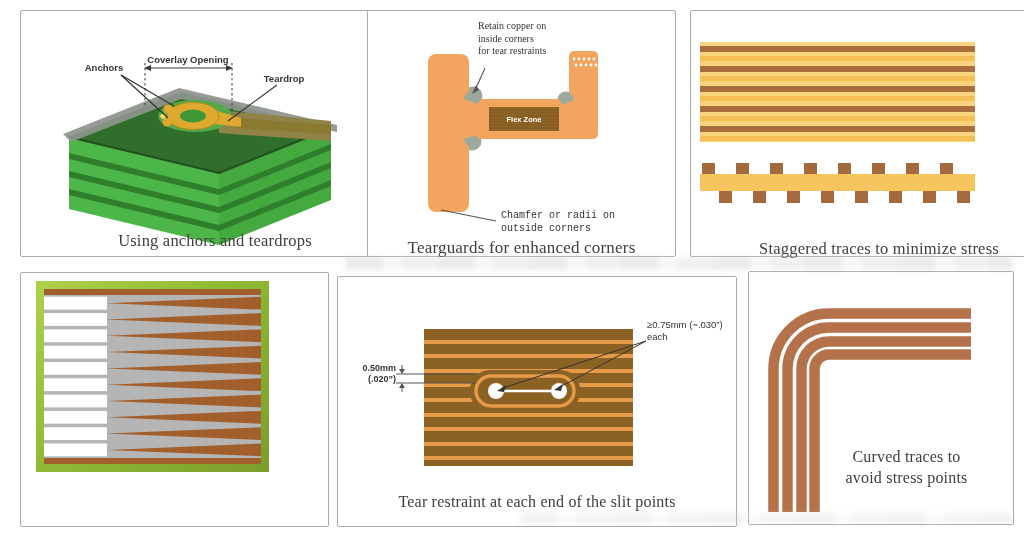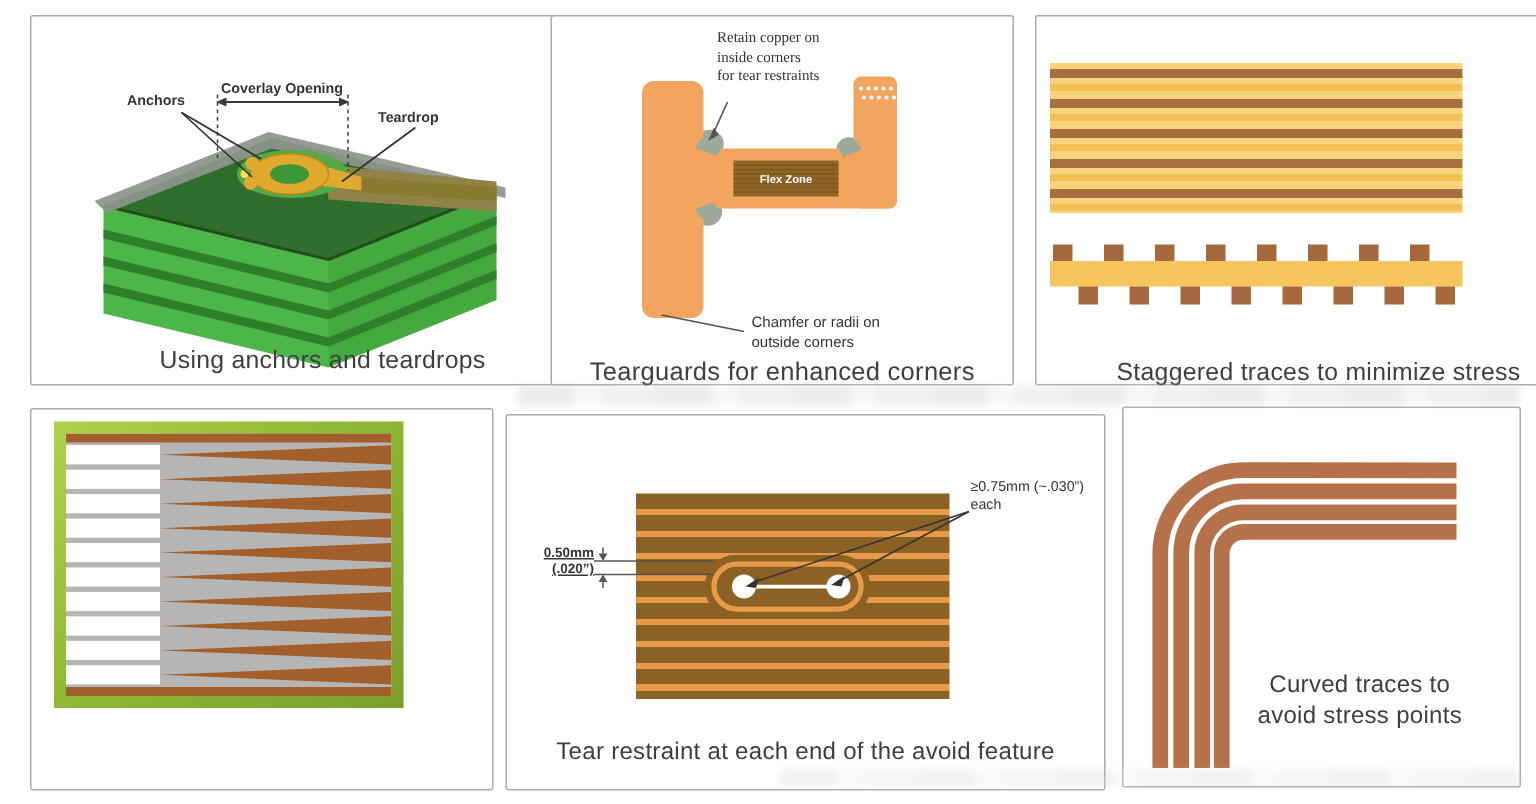--- a/index.html
+++ b/index.html
@@ -1,20 +1,20 @@
 <!DOCTYPE html>
 <html><head>
 <meta charset="utf-8">
 <style>
   html,body{margin:0;padding:0;background:#fff;}
   #canvas{position:relative;width:1024px;height:536px;background:#fff;overflow:hidden;
           font-family:"Liberation Sans",sans-serif;}
   .panel{position:absolute;background:#fff;border:1.5px solid #ABABAB;border-radius:2px;box-sizing:border-box;}
   .caption{position:absolute;left:0;right:0;text-align:center;color:#3E3E3E;font-size:16.5px;
-           letter-spacing:.2px;white-space:pre-line;line-height:21px;}
+           letter-spacing:.2px;white-space:pre-line;line-height:21px;font-family:Liberation Serif, serif;}
   .lbl{position:absolute;color:#343434;font-size:10px;line-height:1.25;}
   .pre{white-space:pre-line;}
   .abs{position:absolute;}
   svg{display:block;}
   
   .wm{position:absolute;filter:blur(2.5px);background:repeating-linear-gradient(90deg,#CFCFCF 0 38px,#ECECEC 38px 56px,#DADADA 56px 92px);}
   
   .ribbon{position:absolute;background:repeating-linear-gradient(180deg,#F8D47E 0 4px,#AA6E3E 4px 10px,#F8D47E 10px 14px,#F4BF55 14px 19px,#F8D47E 19px 20px);}
   .stagbar{position:absolute;background:#F6C55E;}
   .tab{position:absolute;background:#A4693C;}
@@ -60,21 +60,21 @@
       <line x1="129" y1="57" x2="206" y2="57" stroke="#3A3A3A" stroke-width="1.2"></line>
       <polygon points="123,57 130,54 130,60" fill="#3A3A3A"></polygon>
       <polygon points="212,57 205,54 205,60" fill="#3A3A3A"></polygon>
 
       <line x1="100" y1="64" x2="153" y2="95" stroke="#2E2E2E" stroke-width="1.1"></line>
       <line x1="100" y1="64" x2="147" y2="107" stroke="#2E2E2E" stroke-width="1.1"></line>
       <line x1="256" y1="74" x2="207" y2="110" stroke="#2E2E2E" stroke-width="1.1"></line>
     </svg>
     <div class="lbl" style="left:57px;top:51px;width:52px;text-align:center;font-weight:bold;font-size:9.5px;">Anchors</div>
     <div class="lbl" style="left:103px;top:43px;width:128px;text-align:center;font-weight:bold;font-size:9.5px;">Coverlay Opening</div>
-    <div class="lbl" style="left:231px;top:62px;width:64px;font-weight:bold;font-size:9.5px;">Teardrop</div>
+    <div class="lbl" style="left:231px;top:62px;width:64px;font-weight:bold;font-size:9.5px;text-align:center;">Teardrop</div>
     <div class="caption" style="top:219px;">Using anchors and teardrops</div>
   </div>
 
   <div class="panel" style="left:367px;top:10px;width:309px;height:247px;">
     <svg class="abs" style="left:0;top:0;" width="306" height="244" viewBox="0 0 306 244">
 
       <circle cx="105" cy="85" r="9.5" fill="#9DA99A"></circle>
       <circle cx="198" cy="89" r="8.5" fill="#9DA99A"></circle>
       <circle cx="104" cy="130" r="9.5" fill="#9DA99A"></circle>
 
@@ -113,21 +113,21 @@
           <circle cx="228" cy="54" r="1.4"></circle>
       </g>
 
       <line x1="117" y1="57" x2="108" y2="77" stroke="#555555" stroke-width="1.1"></line>
       <polygon points="104,83 111,79 108,74" fill="#555555"></polygon>
       <line x1="73" y1="199" x2="128" y2="210" stroke="#555555" stroke-width="1.1"></line>
     </svg>
     <div class="lbl pre" style="left:110px;top:9px;width:130px;font-family:Liberation Serif, serif;">Retain copper on
 inside corners
 for tear restraints</div>
-    <div class="lbl pre" style="left:133px;top:199px;width:130px;">Chamfer or radii on
+    <div class="lbl pre" style="left:133px;top:199px;width:130px;font-family:Liberation Mono, monospace;">Chamfer or radii on
 outside corners</div>
     <div class="caption" style="top:226px;font-size:17px;">Tearguards for enhanced corners</div>
   </div>
 
   <div class="panel" style="left:690px;top:10px;width:378px;height:247px;">
     <div class="ribbon" style="left:9px;top:31px;width:275px;height:100px;"></div>
     <div class="abs" style="left:9px;top:152px;width:275px;height:40px;">
       <div class="tab" style="left:2px;top:0;width:13px;height:11px;"></div>
       <div class="tab" style="left:36px;top:0;width:13px;height:11px;"></div>
       <div class="tab" style="left:70px;top:0;width:13px;height:11px;"></div>
@@ -204,25 +204,25 @@
       <line x1="64" y1="88" x2="64" y2="94" stroke="#555555" stroke-width="1"></line>
       <polygon points="61,92 67,92 64,97" fill="#555555"></polygon>
       <line x1="64" y1="109" x2="64" y2="115" stroke="#555555" stroke-width="1"></line>
       <polygon points="61,111 67,111 64,106" fill="#555555"></polygon>
 
       <line x1="308" y1="64" x2="165" y2="111" stroke="#333333" stroke-width="1"></line>
       <line x1="308" y1="64" x2="222" y2="110" stroke="#333333" stroke-width="1"></line>
       <polygon points="159,114 168,108 166,115" fill="#333333"></polygon>
       <polygon points="216,113 225,107 223,114" fill="#333333"></polygon>
     </svg>
-    <div class="lbl pre" style="left:8px;top:86px;width:50px;text-align:right;font-weight:bold;font-size:9px;text-decoration:underline;">0.50mm
+    <div class="lbl pre" style="left:8px;top:86px;width:50px;text-align:right;font-weight:bold;font-size:9px;">0.50mm
 (.020”)</div>
     <div class="lbl pre" style="left:309px;top:42px;width:90px;font-size:9.5px;">≥0.75mm (~.030”)
 each</div>
-    <div class="caption" style="top:214px;font-size:16px;">Tear restraint at each end of the avoid feature</div>
+    <div class="caption" style="top:214px;font-size:16px;">Tear restraint at each end of the slit points</div>
   </div>
 
   <div class="panel" style="left:748px;top:271px;width:266px;height:254px;">
     <svg class="abs" style="left:0;top:0;" width="263" height="251" viewBox="0 0 263 251">
       <g stroke="#B5714A" stroke-width="10.5" fill="none">
         <path d="M24.5,240 L24.5,97 A55.5,55.5 0 0 1 80,41.5 L222,41.5"></path>
         <path d="M38.5,240 L38.5,97 A41.5,41.5 0 0 1 80,55.5 L222,55.5"></path>
         <path d="M52.5,240 L52.5,97 A27.5,27.5 0 0 1 80,69.5 L222,69.5"></path>
         <path d="M65.5,240 L65.5,97 A14.5,14.5 0 0 1 80,82.5 L222,82.5"></path>
       </g>

